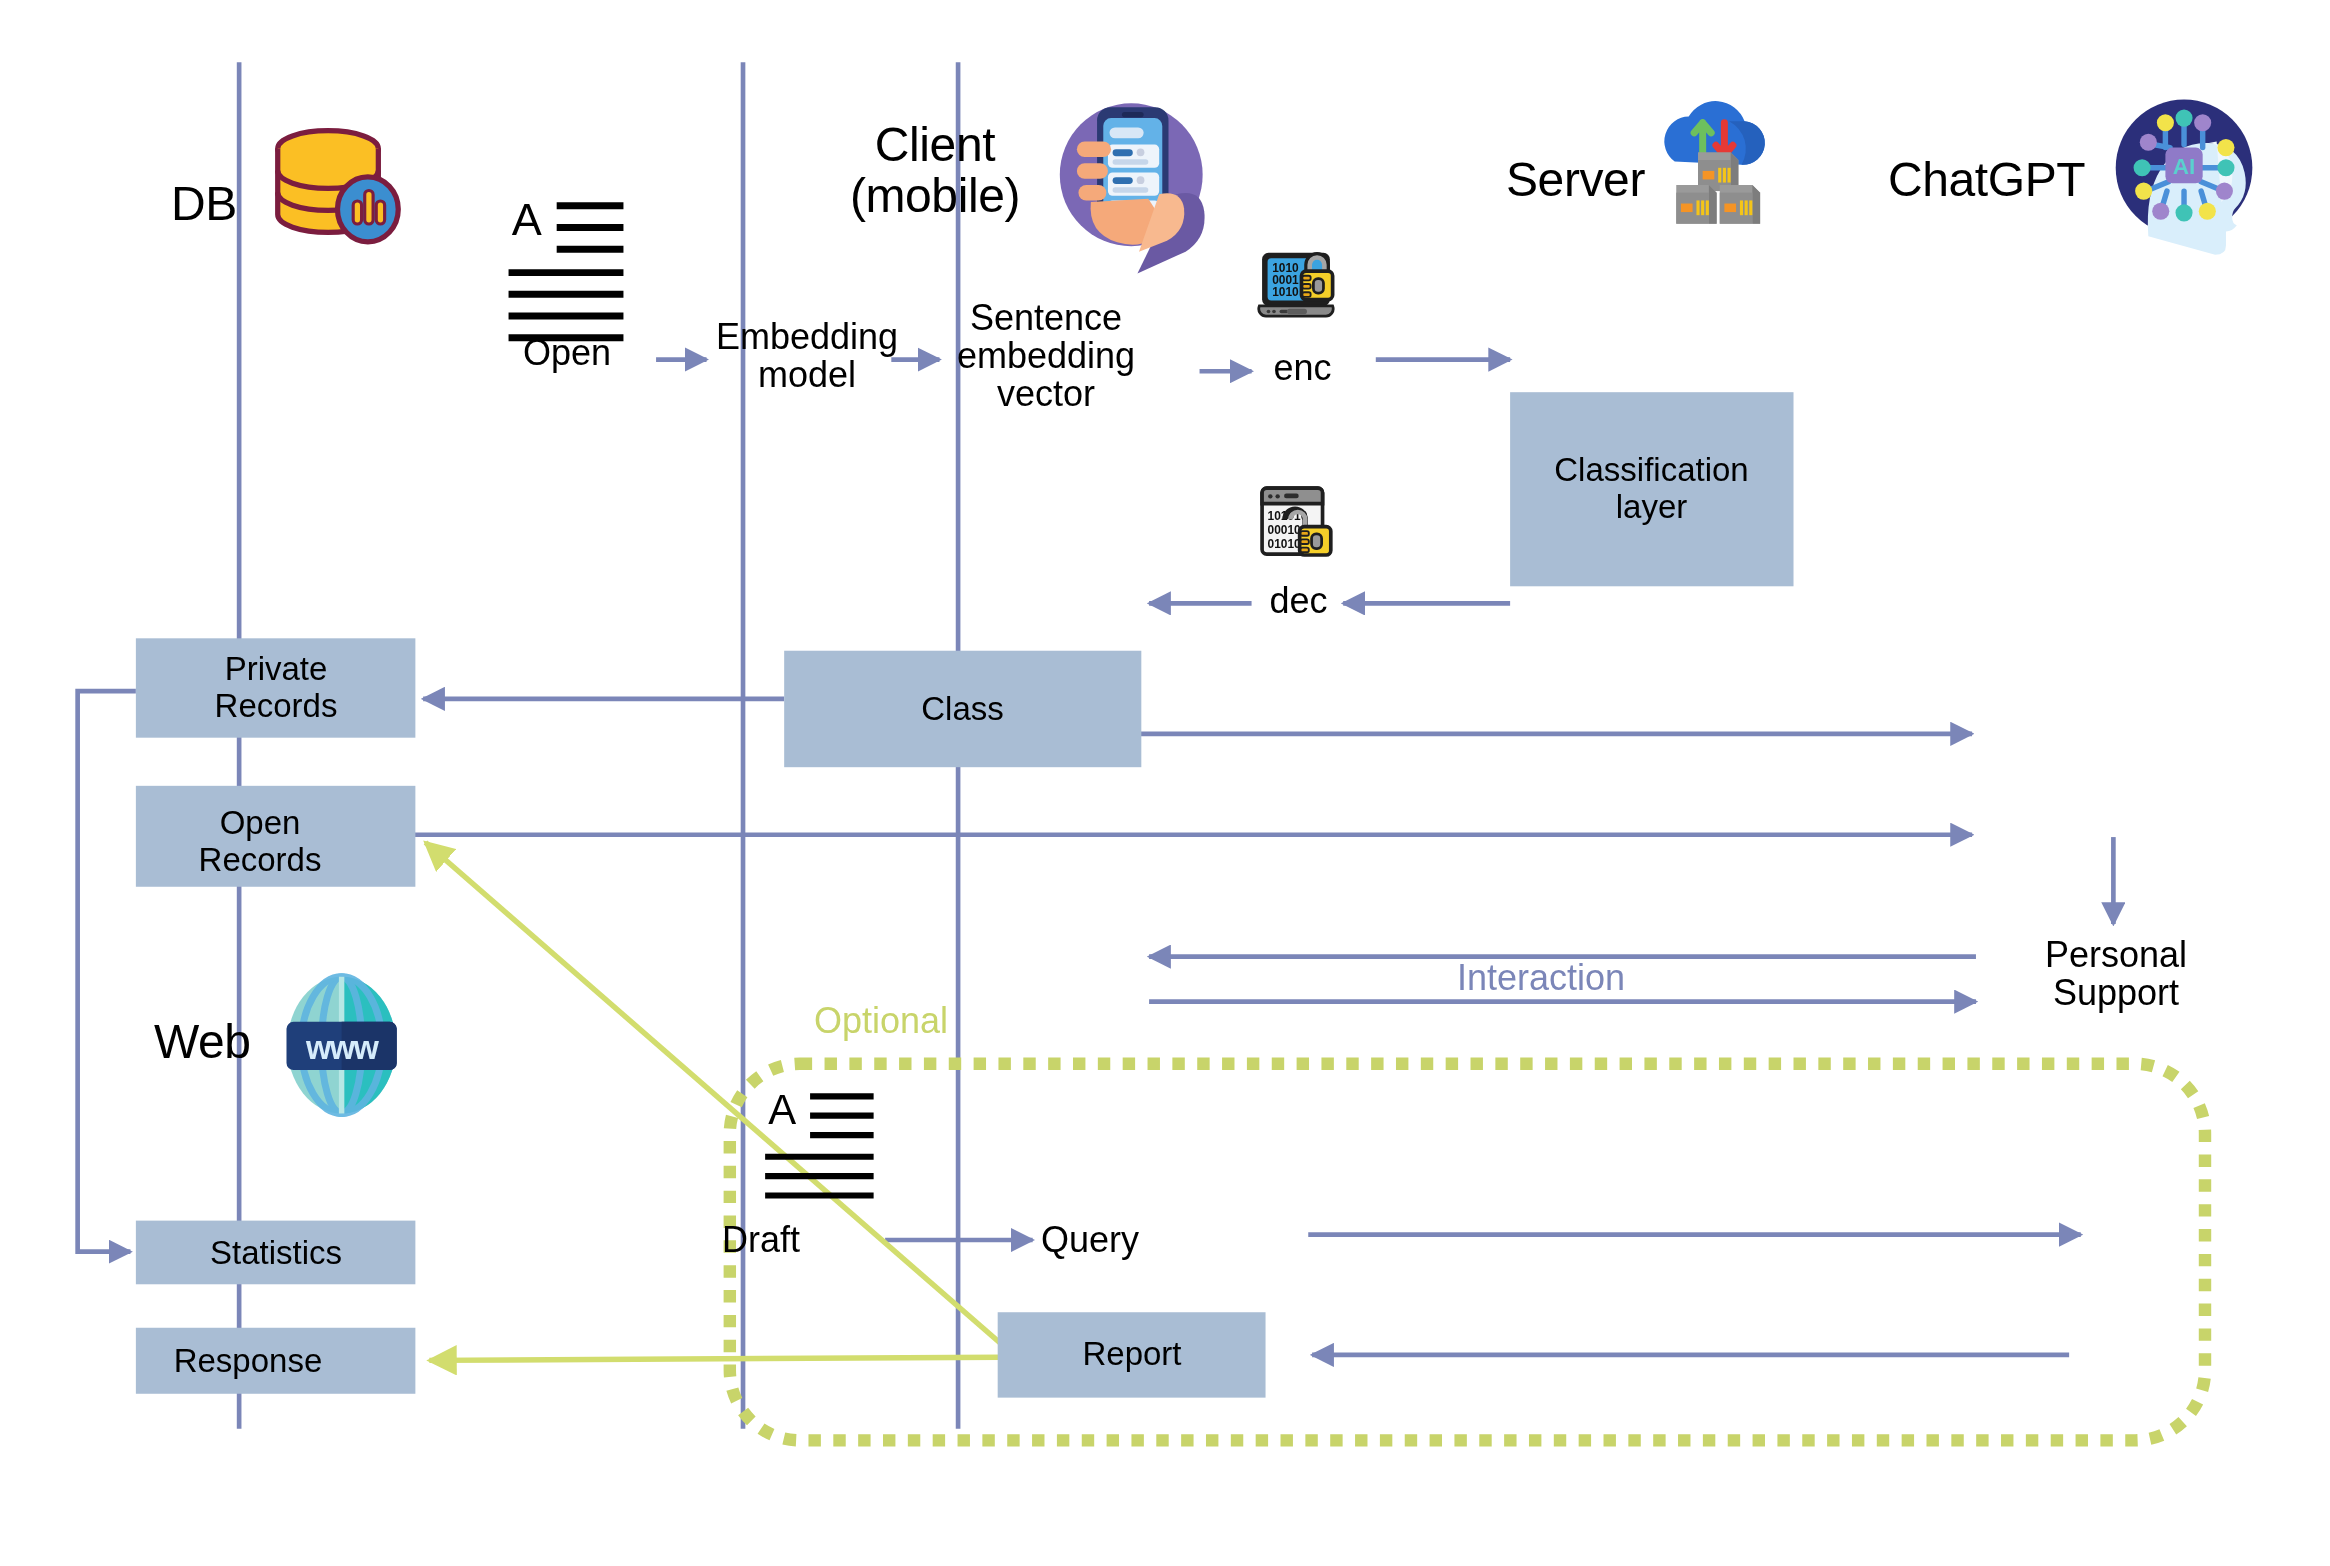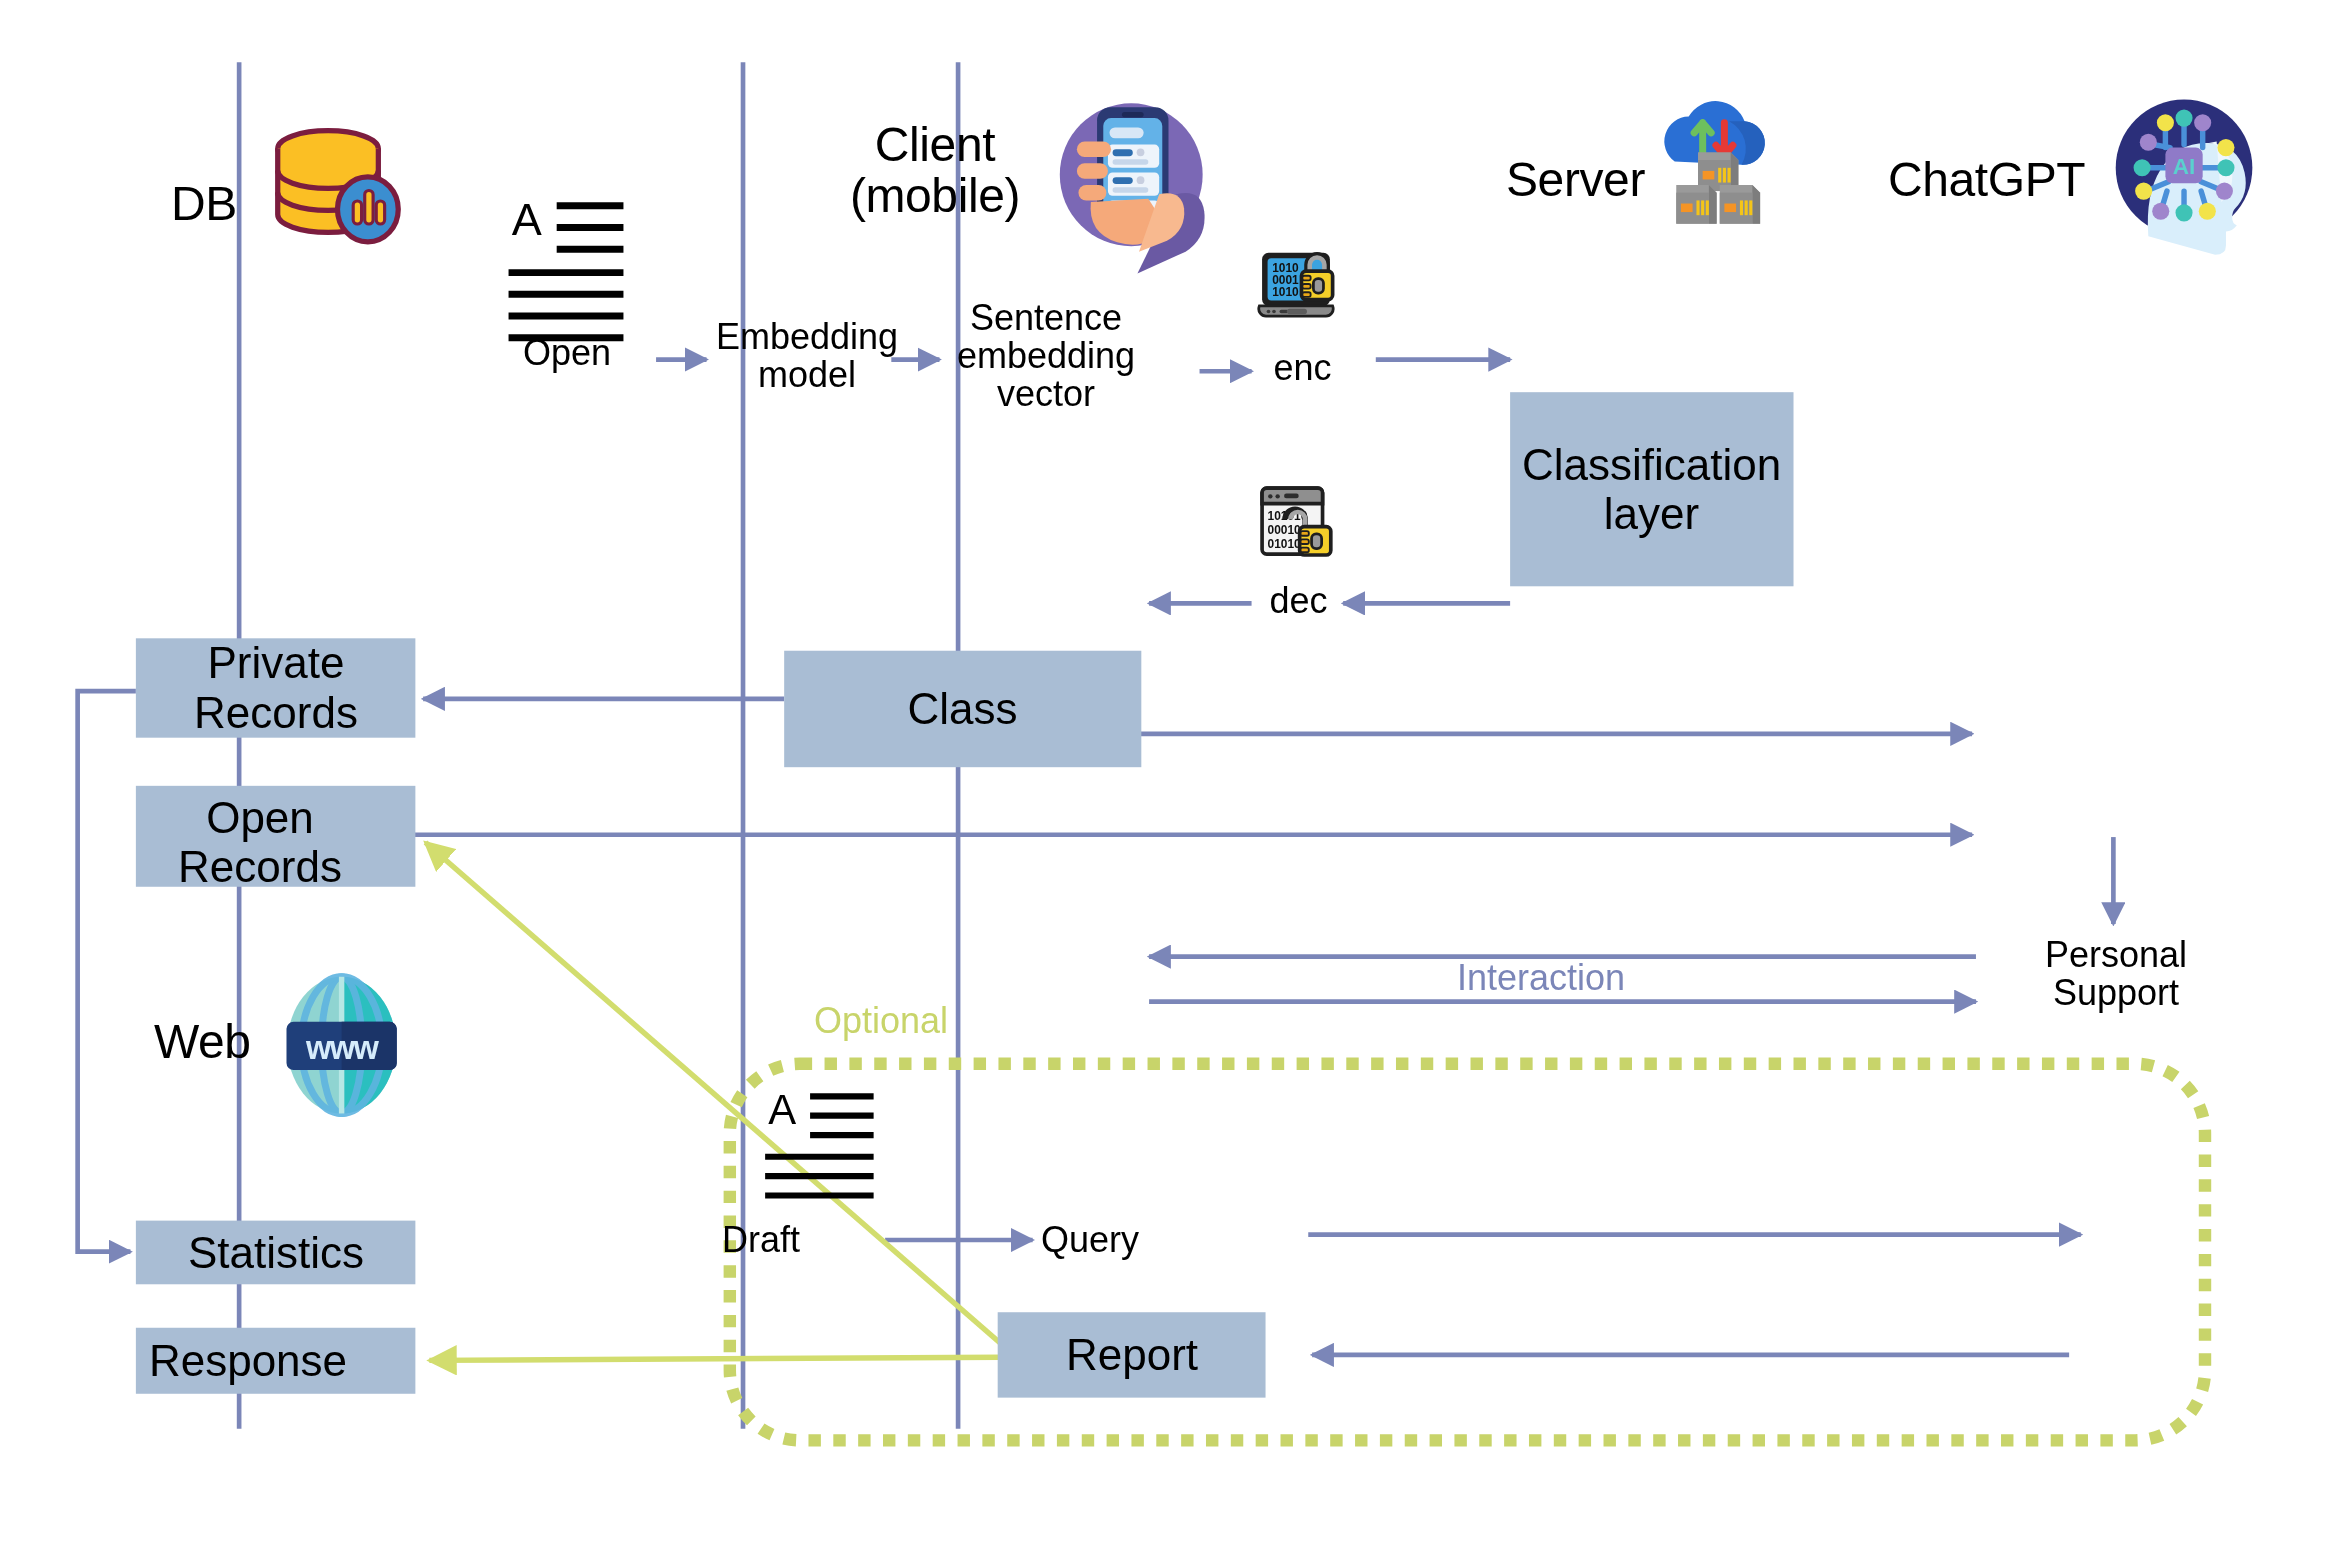--- a/index.html
+++ b/index.html
@@ -3,21 +3,21 @@
 <meta charset="utf-8">
 <style>
   html,body{margin:0;padding:0;background:#fff;}
   body{width:2330px;height:1567px;position:relative;overflow:hidden;
        font-family:"Liberation Sans",sans-serif;}
   #stage{position:absolute;inset:0;width:2330px;height:1567px;}
   .lbl{position:absolute;color:#000;line-height:1.06;white-space:pre-line;}
   .ttl{font-size:48px;letter-spacing:-0.4px;}
   .flow{font-size:36px;text-align:center;}
   .boxtxt{position:absolute;display:flex;align-items:center;justify-content:center;
-          text-align:center;font-size:44px;color:#000;line-height:1.12;
+          text-align:center;font-size:33px;color:#000;line-height:1.12;
           pointer-events:none;white-space:pre-line;}
   .icon{position:absolute;}
   svg{display:block;overflow:visible;}
 </style>
 </head>
 <body>
 
 <div id="stage">
 
 <svg width="2330" height="1567" viewBox="0 0 3001 2018">

